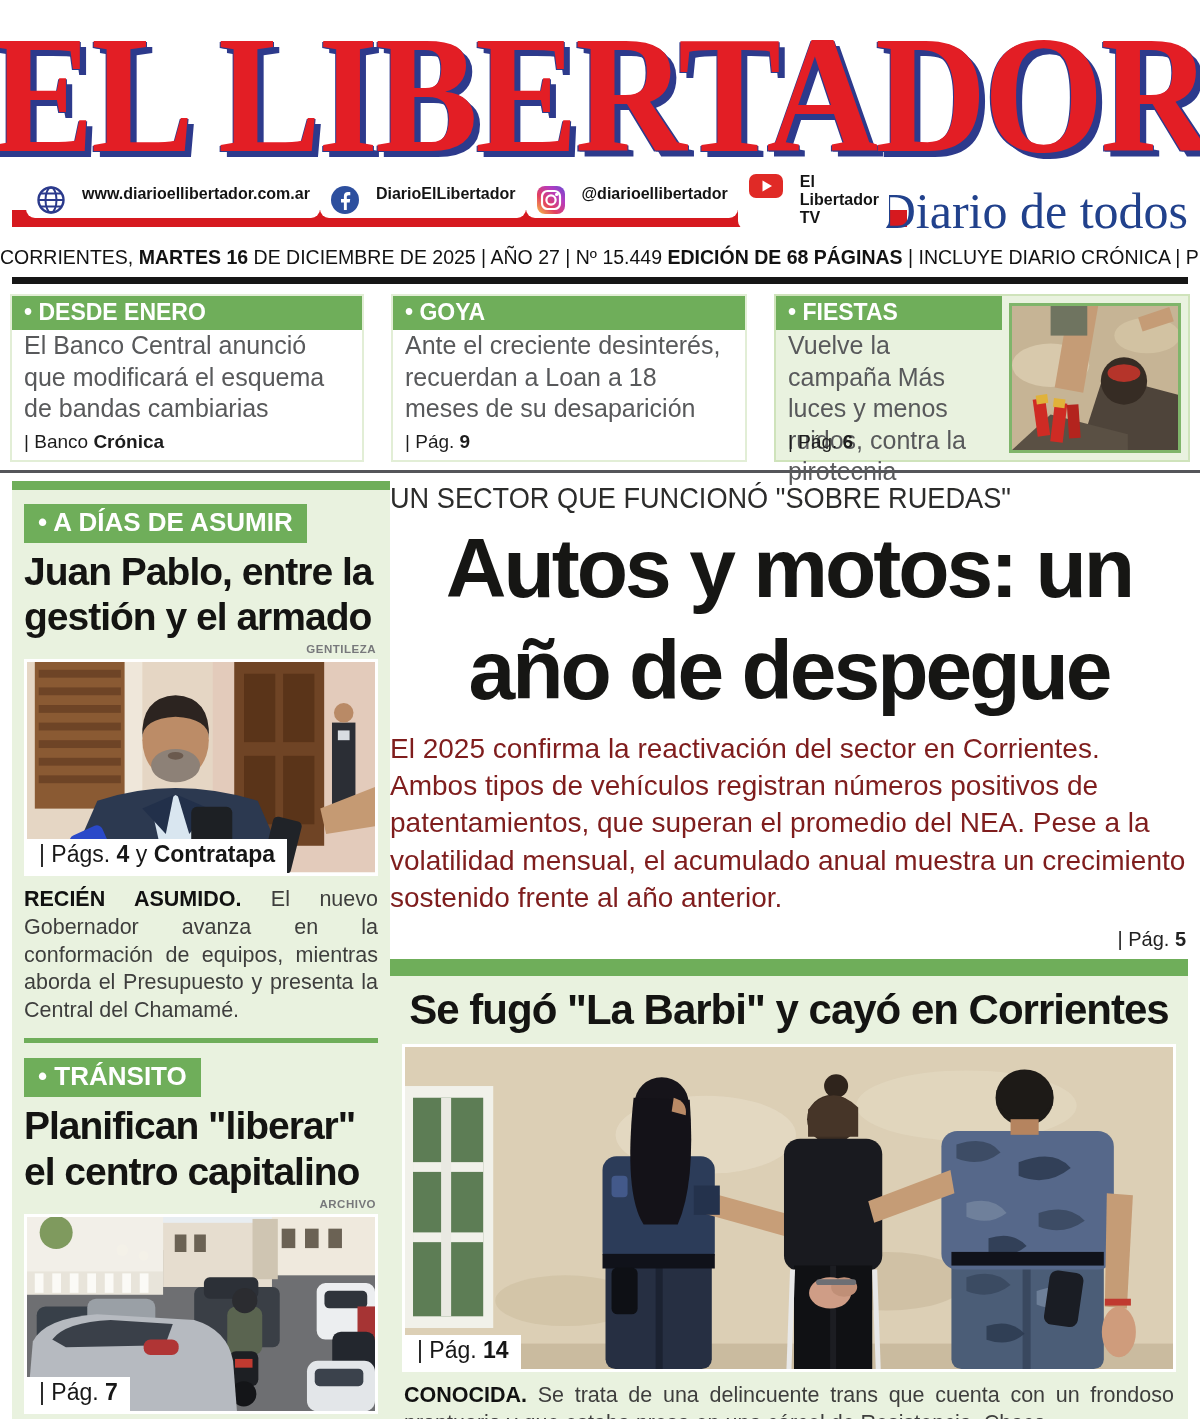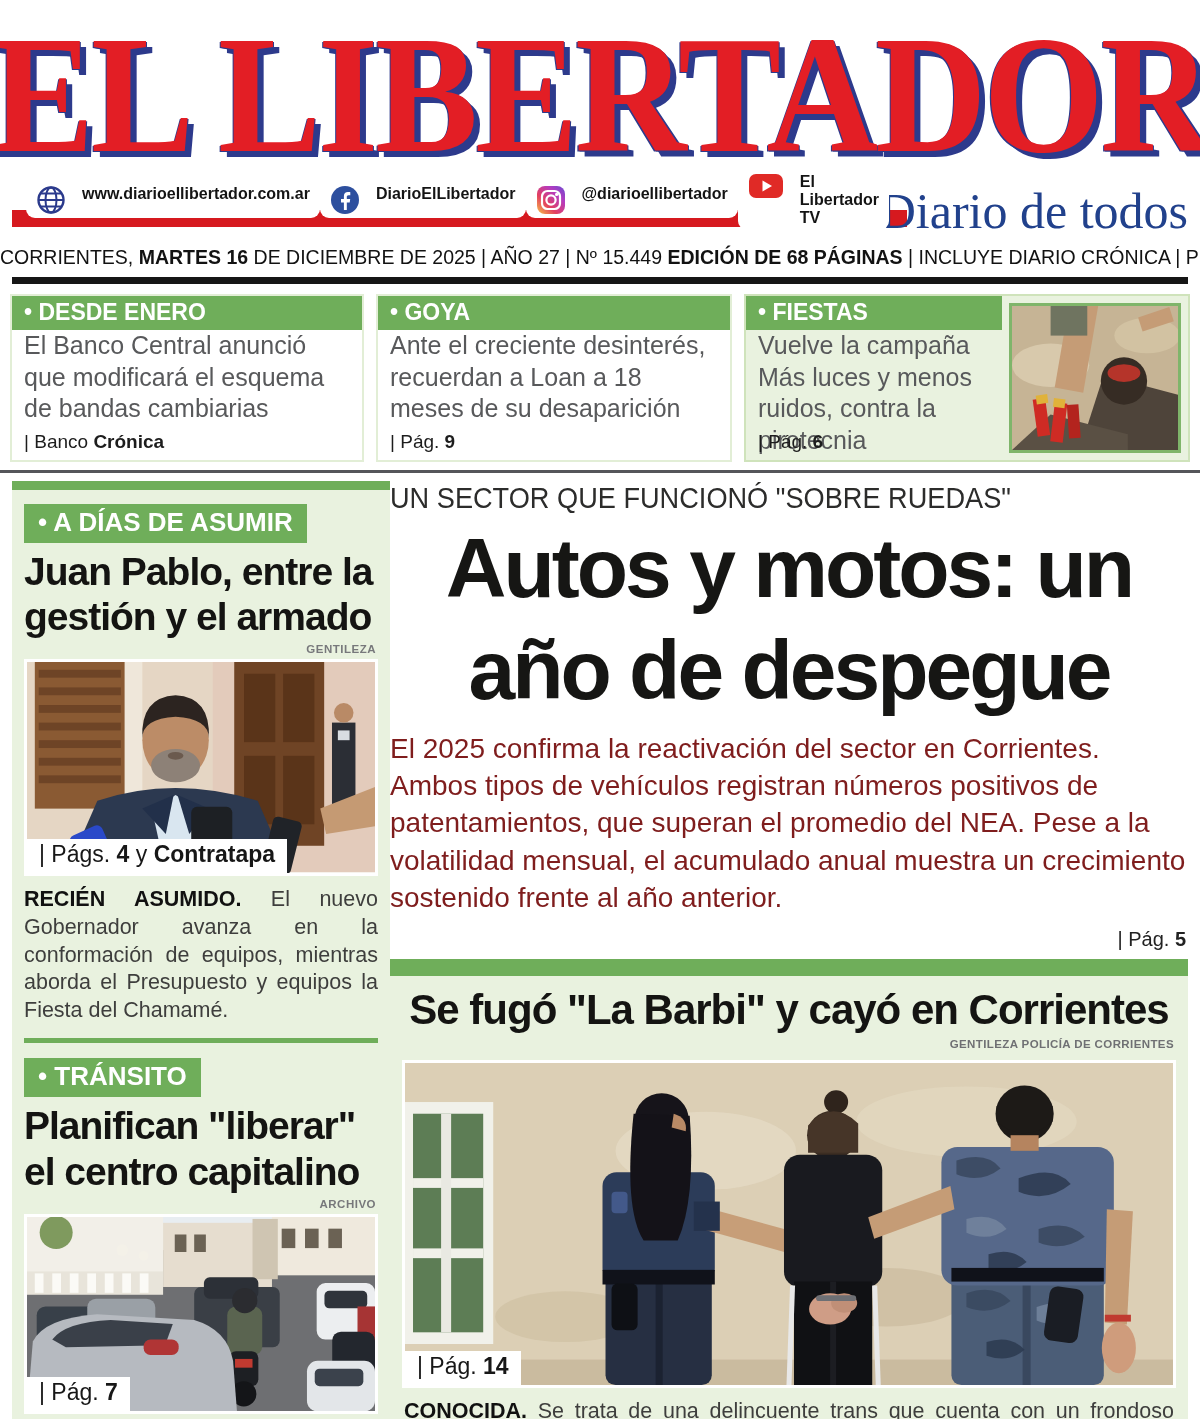--- a/index.html
+++ b/index.html
@@ -19,21 +19,21 @@
   .pill{display:flex;align-items:flex-start;gap:16px;background:#fff;border-radius:9px;
     padding:3px 10px;font-weight:bold;font-size:16px;color:#141414;z-index:2;cursor:pointer}
   .pill svg{display:block}
   .tagline{position:absolute;right:0;bottom:0;font-family:"Liberation Serif",serif;
     font-size:50px;color:#21418c;line-height:1}
   
   .dateline{text-align:center;font-size:19.5px;padding:10px 0 8px;color:#121212;white-space:nowrap}
   .dl-b{font-weight:bold}
   .rule-double{margin:0 12px;border-top:5px solid #161616;height:5px;border-bottom:2px solid #161616}
   
-  .teasers{margin:12px 12px 0;display:grid;grid-template-columns:350px 352px 1fr;gap:16px;height:164px}
+  .teasers{margin:12px 12px 0;display:grid;grid-template-columns:350px 352px 1fr;gap:31px;height:164px}
   .teaser{position:relative;background:#fff;outline:2px solid #e2eed6}
   .teaser.green{background:#e9f2df;outline:2px solid #cfe3bb}
   .tag-chip{display:block;background:#6fae5a;color:#fff;font-weight:bold;font-size:23px;
     padding:4px 12px 5px;line-height:1.1}
   .teaser .body{padding:0 12px 0;font-size:25px;line-height:1.26;color:#58595b}
   .teaser .foot{position:absolute;left:12px;bottom:7px;font-size:19px;color:#1d1d1d}
   .teaser.green .inner{position:absolute;inset:0;right:186px}
   .photo-a{position:absolute;top:7px;right:7px;bottom:7px;width:172px;border:3px solid #7fb56a}
   .photo-a svg{width:100%;height:100%;display:block}
   .rule-gray{height:3px;background:#55565a;margin-top:10px}
@@ -221,21 +221,21 @@
         <rect x="168" y="148" width="42" height="67" rx="6" fill="#1d2024"></rect>
         <rect x="148" y="182" width="30" height="33" rx="4" fill="#15171a"></rect>
         <rect x="52" y="170" width="36" height="58" rx="6" fill="#2a49c9" transform="rotate(-24 70 199)"></rect>
         <rect x="246" y="160" width="30" height="55" rx="5" fill="#202328" transform="rotate(14 261 187)"></rect>
         <rect x="92" y="182" width="72" height="42" rx="9" fill="#d42127"></rect>
         <ellipse cx="74" cy="206" rx="19" ry="14" fill="#c99a74"></ellipse>
         <ellipse cx="218" cy="202" rx="16" ry="12" fill="#b9865e"></ellipse>
       </svg>
       <div class="pageref"><span>| Págs. </span><span class="pr-b">4</span><span> y </span><span class="pr-b">Contratapa</span></div>
     </div>
-    <div class="cap"><span class="lead">RECIÉN ASUMIDO.</span><span> El nuevo Gobernador avanza en la conformación de equipos, mientras aborda el Presupuesto y equipos la Fiesta del Chamamé.</span></div>
+    <div class="cap"><span class="lead">RECIÉN ASUMIDO.</span><span> El nuevo Gobernador avanza en la conformación de equipos, mientras aborda el Presupuesto y presenta la Central del Chamamé.</span></div>
 
     <div class="divider-green"></div>
 
     <span class="label-chip">• TRÁNSITO</span>
     <div class="l-head">
       <div>Planifican "liberar"</div>
       <div>el centro capitalino</div>
     </div>
     <div class="credit">ARCHIVO</div>
     <div class="ph">
@@ -295,21 +295,20 @@
     <div class="kicker">UN SECTOR QUE FUNCIONÓ "SOBRE RUEDAS"</div>
     <div class="main-head">
       <div>Autos y motos: un</div>
       <div>año de despegue</div>
     </div>
     <div class="lede">El 2025 confirma la reactivación del sector en Corrientes. Ambos tipos de vehículos registran números positivos de patentamientos, que superan el promedio del NEA. Pese a la volatilidad mensual, el acumulado anual muestra un crecimiento sostenido frente al año anterior.</div>
     <div class="lede-ref"><span>| Pág. </span><span class="pr-b">5</span></div>
 
     <div class="barbi">
       <div class="barbi-head">Se fugó "La Barbi" y cayó en Corrientes</div>
-      <div class="barbi-credit">GENTILEZA POLICÍA DE CORRIENTES</div>
       <div class="ph">
         <svg viewBox="0 0 766 330" preserveAspectRatio="none" style="height:322px">
           <rect width="766" height="330" fill="#dccfb5"></rect>
           <ellipse cx="300" cy="90" rx="90" ry="40" fill="#e6dcc6" opacity=".7"></ellipse>
           <ellipse cx="560" cy="60" rx="110" ry="36" fill="#e3d8c0" opacity=".7"></ellipse>
           <ellipse cx="480" cy="240" rx="80" ry="30" fill="#cbbb9e" opacity=".7"></ellipse>
           <ellipse cx="160" cy="260" rx="70" ry="26" fill="#cfc0a3" opacity=".7"></ellipse>
           <rect x="0" y="304" width="766" height="26" fill="#c2b296" opacity=".7"></rect>
           <rect x="0" y="40" width="88" height="248" fill="#f1f1ea"></rect>
           <rect x="8" y="52" width="70" height="224" fill="#5d7d55"></rect>

